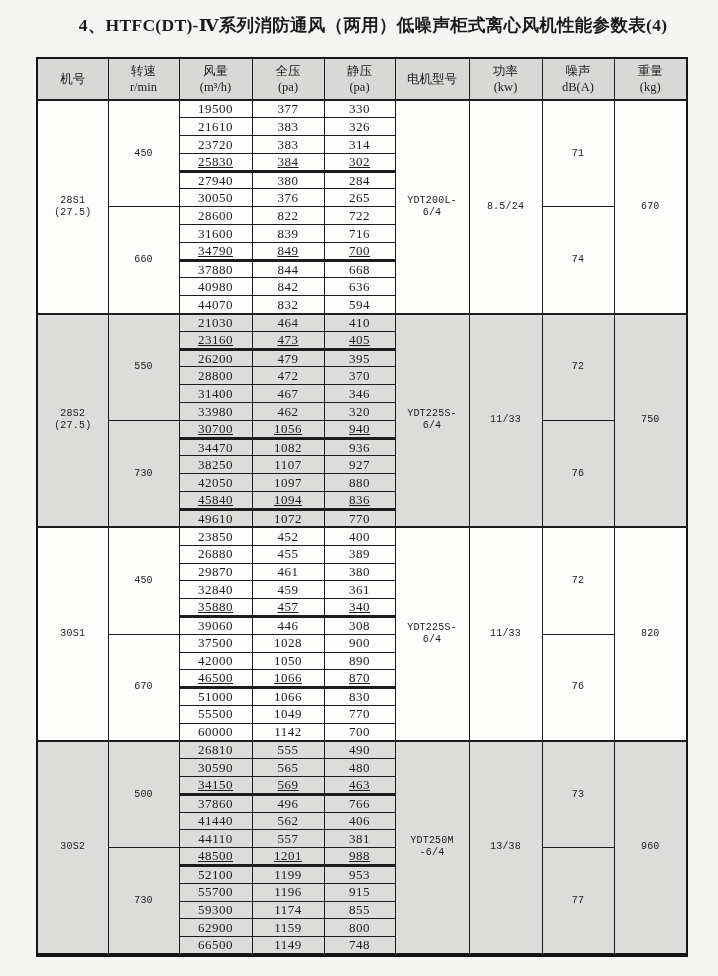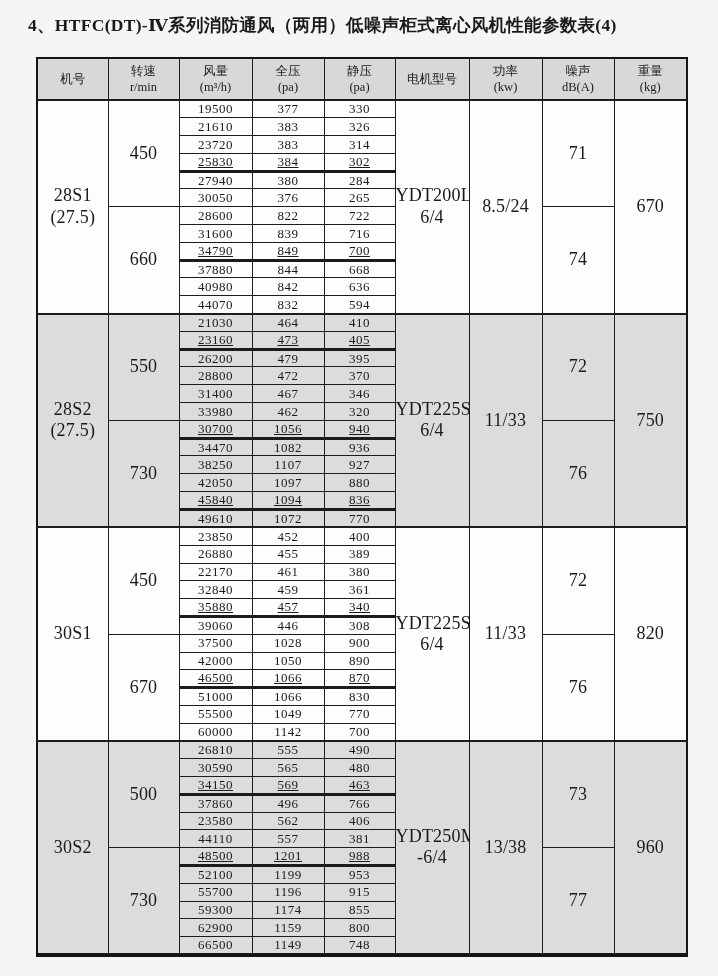--- a/index.html
+++ b/index.html
@@ -7,20 +7,21 @@
     width:718px;height:976px;
     background:#f5f5f3;
     font-family:"Liberation Serif","DejaVu Serif",serif;
     color:#1a1a1a;
     overflow:hidden;
     position:relative;
   }
   .title{
     padding-top:13px;
     padding-left:28px;
+    text-align:center;
     font-size:17.5px;
     font-weight:bold;
     letter-spacing:0.3px;
     white-space:nowrap;
   }
   .table-wrap{
     position:absolute;
     left:36px; top:57px;
   }
   table{
@@ -46,21 +47,21 @@
     line-height:1.3;
     border-bottom-width:2px;
   }
   tbody tr{height:17.8px;}
   tbody td{
     font-size:13px;
     background:#fdfdfc;
     line-height:1.2;
   }
   tbody td.num{letter-spacing:0.5px;}
-  tbody td.label{font-size:18px;letter-spacing:0.2px;}
+  tbody td.label{font-size:10px;letter-spacing:0.2px;font-family:Liberation Mono, monospace;}
   tbody tr.shaded td{background:#dcdcda;}
   tbody tr.block-start td{border-top-width:2px;}
   tbody td.thick{border-bottom-width:3px;text-decoration:underline;}
 </style>
 </head>
 <body>
 
 <div class="title">4、HTFC(DT)-Ⅳ系列消防通风（两用）低噪声柜式离心风机性能参数表(4)</div>
 
 <div class="table-wrap">
@@ -467,21 +468,21 @@
           </td>
           <td class="num">
             <div>455</div>
           </td>
           <td class="num">
             <div>389</div>
           </td>
         </tr>
         <tr>
           <td class="num">
-            <div>22170</div>
+            <div>29870</div>
           </td>
           <td class="num">
             <div>461</div>
           </td>
           <td class="num">
             <div>380</div>
           </td>
         </tr>
         <tr>
           <td class="num">
@@ -646,21 +647,21 @@
           </td>
           <td class="num">
             <div>496</div>
           </td>
           <td class="num">
             <div>766</div>
           </td>
         </tr>
         <tr class="shaded">
           <td class="num">
-            <div>23580</div>
+            <div>41440</div>
           </td>
           <td class="num">
             <div>562</div>
           </td>
           <td class="num">
             <div>406</div>
           </td>
         </tr>
         <tr class="shaded">
           <td class="num">

